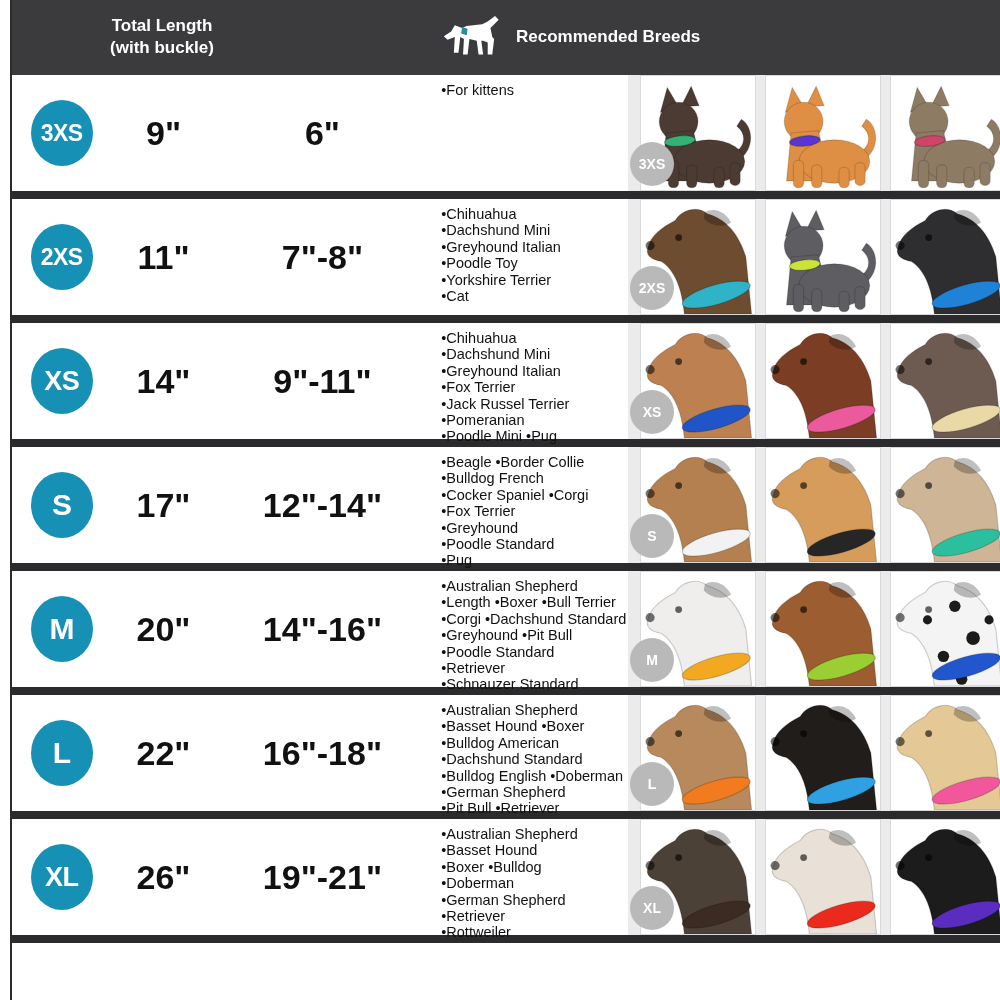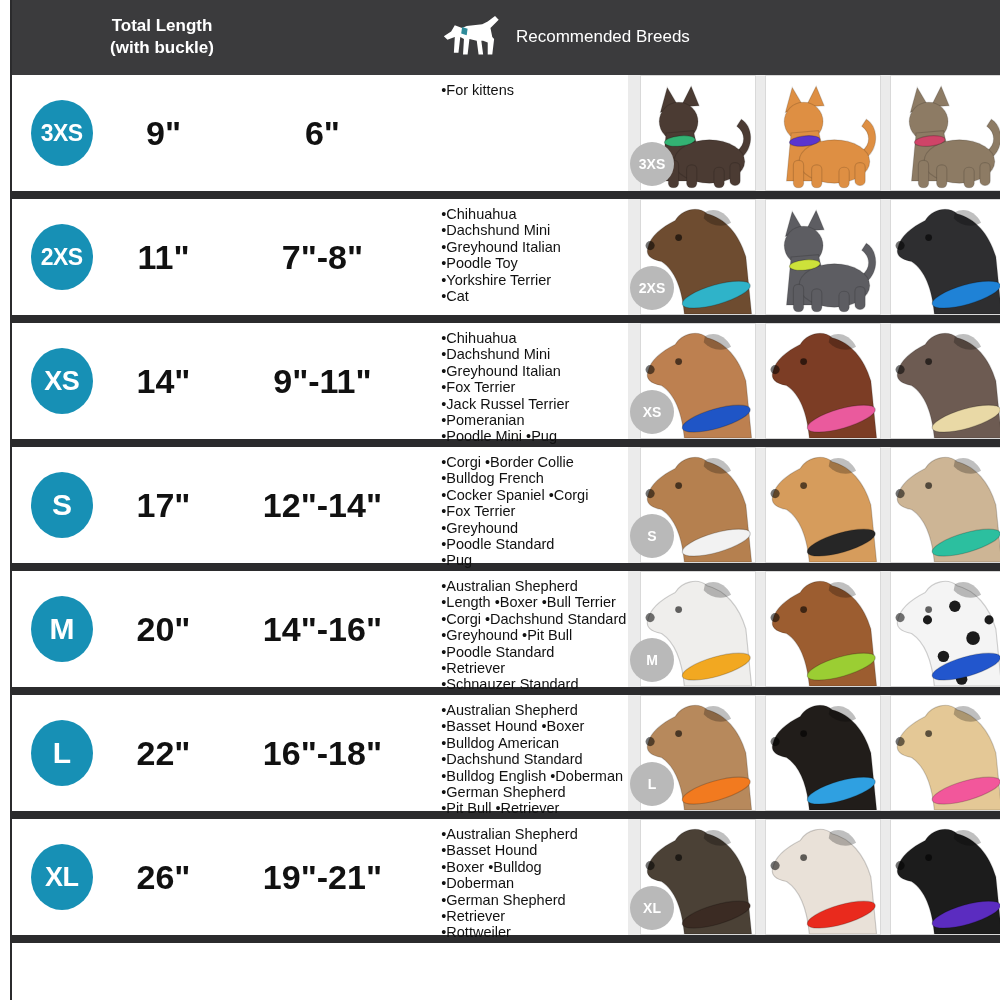--- a/index.html
+++ b/index.html
@@ -13,21 +13,21 @@
   }
   *{margin:0;padding:0;box-sizing:border-box;}
   body{background:#fff;font-family:"Liberation Sans",sans-serif;color:var(--text);}
   .chart{width:1000px;height:1000px;border-left:2px solid var(--separator);border-right:2px solid var(--separator);overflow:hidden;background:#fff;margin-left:10px;}
   .header{height:75px;background:var(--header-bg);position:relative;color:#fff;font-weight:bold;}
   .h-col{position:absolute;text-align:center;font-size:17px;line-height:1.32;}
   .h1{left:50px;top:15px;width:200px;}
   .h2{left:233px;top:15px;width:182px;}
   .h-dog{position:absolute;left:430px;top:15px;width:64px;height:46px;}
   .h-dog svg{width:100%;height:100%;display:block;}
-  .h3{position:absolute;left:504px;top:27px;font-size:17px;font-weight:normal;}
+  .h3{position:absolute;left:504px;top:27px;font-size:17px;font-weight:bold;}
   .rows{}
   .row{height:124px;display:flex;border-bottom:8px solid var(--separator);background:#fff;}
   .cell-badge{width:100px;display:flex;align-items:center;justify-content:center;}
   .size-badge{width:62px;height:66px;border-radius:50%;background:var(--accent);color:#fff;display:flex;align-items:center;justify-content:center;font-weight:bold;letter-spacing:-0.5px;}
   .cell-length{width:105px;display:flex;align-items:center;justify-content:center;font-size:34px;font-weight:bold;}
   .cell-neck{width:215px;display:flex;align-items:center;justify-content:center;font-size:34px;font-weight:bold;}
   .cell-breeds{width:200px;padding:7px 0 0 12px;font-size:14.5px;line-height:16.4px;white-space:nowrap;overflow:visible;z-index:1;}
   .breed-line{white-space:nowrap;}
   .cell-photos{width:380px;background:var(--photo-bg);display:flex;align-items:center;gap:9px;padding-left:12px;position:relative;flex:none;}
   .photo{width:116px;height:116px;background:#fff;border:1px solid #d9d9d9;overflow:hidden;flex:none;}
@@ -223,21 +223,21 @@
         </div>
   </div>
 
   <div class="row">
     <div class="cell-badge">
       <div class="size-badge" style="font-size: 30px;">S</div>
     </div>
     <div class="cell-length">17"</div>
     <div class="cell-neck">12"-14"</div>
     <div class="cell-breeds">
-          <div class="breed-line">•Corgi •Border Collie</div>
+          <div class="breed-line">•Beagle •Border Collie</div>
           <div class="breed-line">•Bulldog French</div>
           <div class="breed-line">•Cocker Spaniel •Corgi</div>
           <div class="breed-line">•Fox Terrier</div>
           <div class="breed-line">•Greyhound</div>
           <div class="breed-line">•Poodle Standard</div>
           <div class="breed-line">•Pug</div>
         </div>
     <div class="cell-photos">
 
     <div class="photo">

